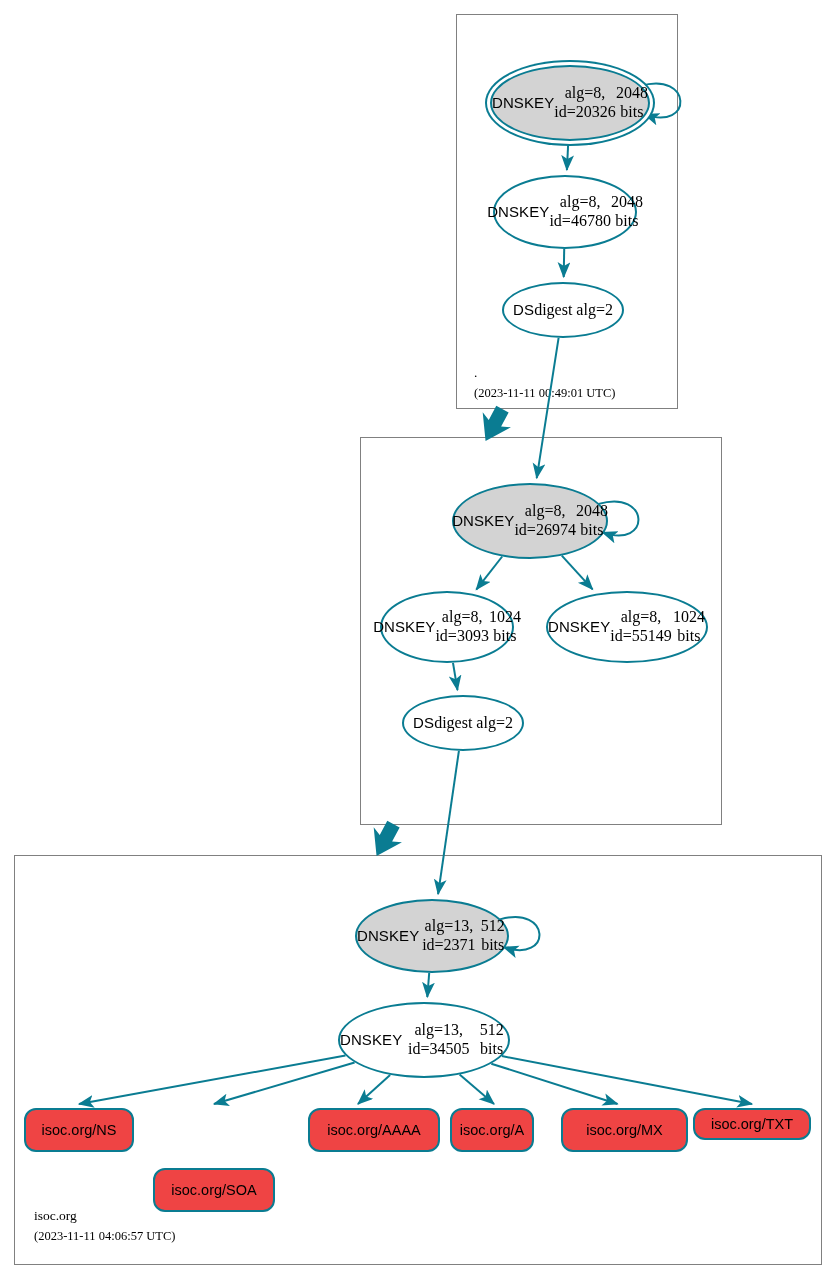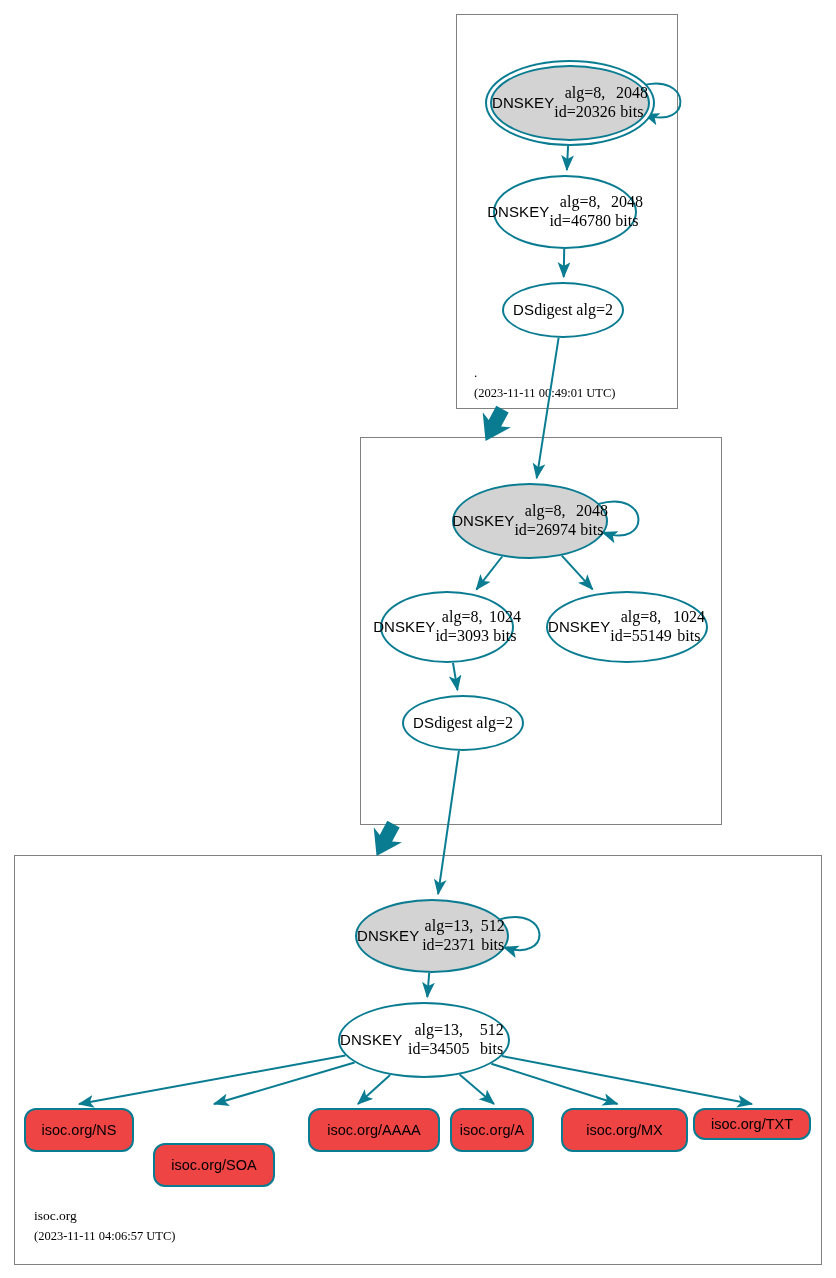--- a/index.html
+++ b/index.html
@@ -179,21 +179,21 @@
         <div class="n-sub">512 bits</div>
       </div>
       <div class="node ellipse" style="left: 338px; top: 1002px; width: 172px; height: 76px; border-color: rgb(10, 124, 146);">
         <div class="n-title">DNSKEY</div>
         <div class="n-sub">alg=13, id=34505</div>
         <div class="n-sub">512 bits</div>
       </div>
       <div class="node rrset" style="left: 24px; top: 1108px; width: 110px; height: 44px; border-color: rgb(10, 124, 146);">
         <span class="rrset-label">isoc.org/NS</span>
       </div>
-      <div class="node rrset" style="left: 153px; top: 1143px; width: 122px; height: 44px; border-color: rgb(10, 124, 146);">
+      <div class="node rrset" style="left: 153px; top: 1168px; width: 122px; height: 44px; border-color: rgb(10, 124, 146);">
         <span class="rrset-label">isoc.org/SOA</span>
       </div>
       <div class="node rrset" style="left: 292px; top: 1108px; width: 132px; height: 44px; border-color: rgb(10, 124, 146); margin-left: 16px;">
         <span class="rrset-label">isoc.org/AAAA</span>
       </div>
       <div class="node rrset" style="left: 444px; top: 1108px; width: 84px; height: 44px; border-color: rgb(10, 124, 146); margin-left: 6px;">
         <span class="rrset-label">isoc.org/A</span>
       </div>
       <div class="node rrset" style="left: 561px; top: 1108px; width: 127px; height: 44px; border-color: rgb(10, 124, 146);">
         <span class="rrset-label">isoc.org/MX</span>

